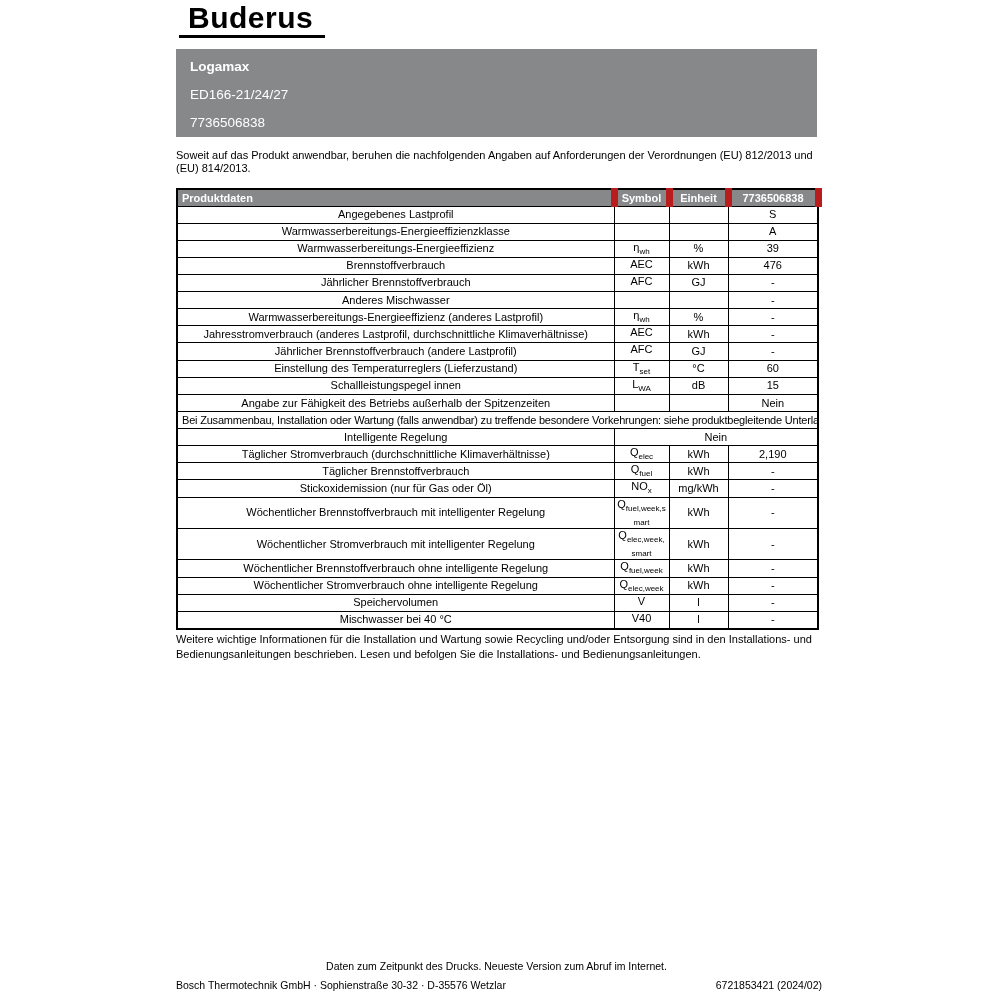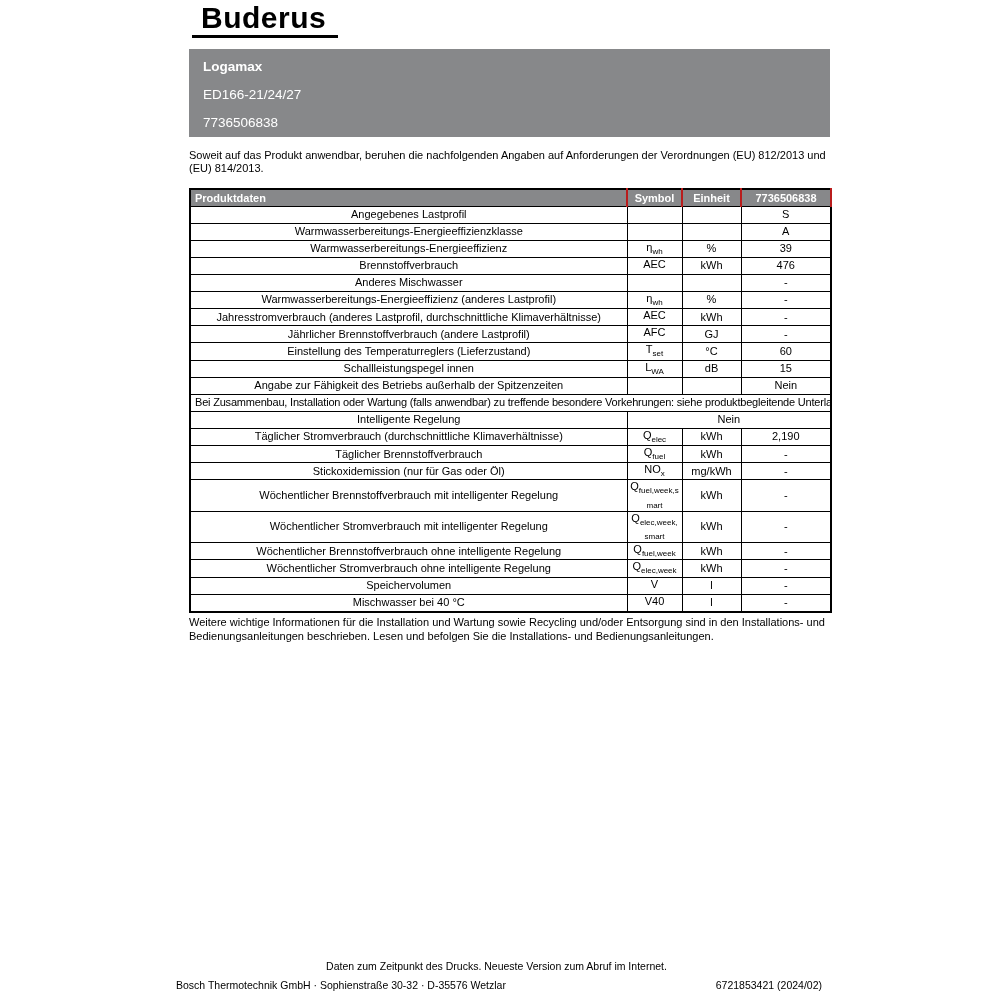--- a/index.html
+++ b/index.html
@@ -6,21 +6,21 @@
   html, body { margin: 0; padding: 0; }
   body {
     width: 1000px; height: 1000px;
     background: #ffffff;
     font-family: "Liberation Sans", sans-serif;
     color: #000;
     position: relative;
   }
   .content {
     position: absolute;
-    left: 189px; top: 0;
+    left: 176px; top: 0;
     width: 641px;
   }
   
   .logo-wrap {
     display: inline-block;
     margin: 3px 0 0 3px;
     border-bottom: 3px solid #000;
     padding: 0 12px 2px 9px;
   }
   .logo {
@@ -56,21 +56,21 @@
   col.c3 { width: 59px; }
   col.c4 { width: 90px; }
   th {
     background: #87888a;
     color: #fff;
     font-size: 11px;
     font-weight: bold;
     height: 17px;
     padding: 1px 4px;
     border-left: 1px solid #fff;
-    border-right: 2px solid #b91c1c;
+    border-right: 7px solid #b91c1c;
     border-bottom: 1px solid #000;
     text-align: center;
   }
   th.lbl { text-align: left; }
   td {
     border: 1px solid #000;
     font-size: 11px;
     height: 17px;
     padding: 1px 4px;
     vertical-align: middle;
@@ -148,20 +148,26 @@
       <td class="unit">%</td>
       <td class="val">39</td>
     </tr>
     <tr>
       <td class="lbl">Brennstoffverbrauch</td>
       <td class="sym"><span>AEC</span><sub></sub></td>
       <td class="unit">kWh</td>
       <td class="val">476</td>
     </tr>
     <tr>
+      <td class="lbl">Jährlicher Brennstoffverbrauch</td>
+      <td class="sym"><span>AFC</span><sub></sub></td>
+      <td class="unit">GJ</td>
+      <td class="val">-</td>
+    </tr>
+    <tr>
       <td class="lbl">Anderes Mischwasser</td>
       <td class="sym"><span></span><sub></sub></td>
       <td class="unit"></td>
       <td class="val">-</td>
     </tr>
     <tr>
       <td class="lbl">Warmwasserbereitungs-Energieeffizienz (anderes Lastprofil)</td>
       <td class="sym"><span>η</span><sub>wh</sub></td>
       <td class="unit">%</td>
       <td class="val">-</td>

